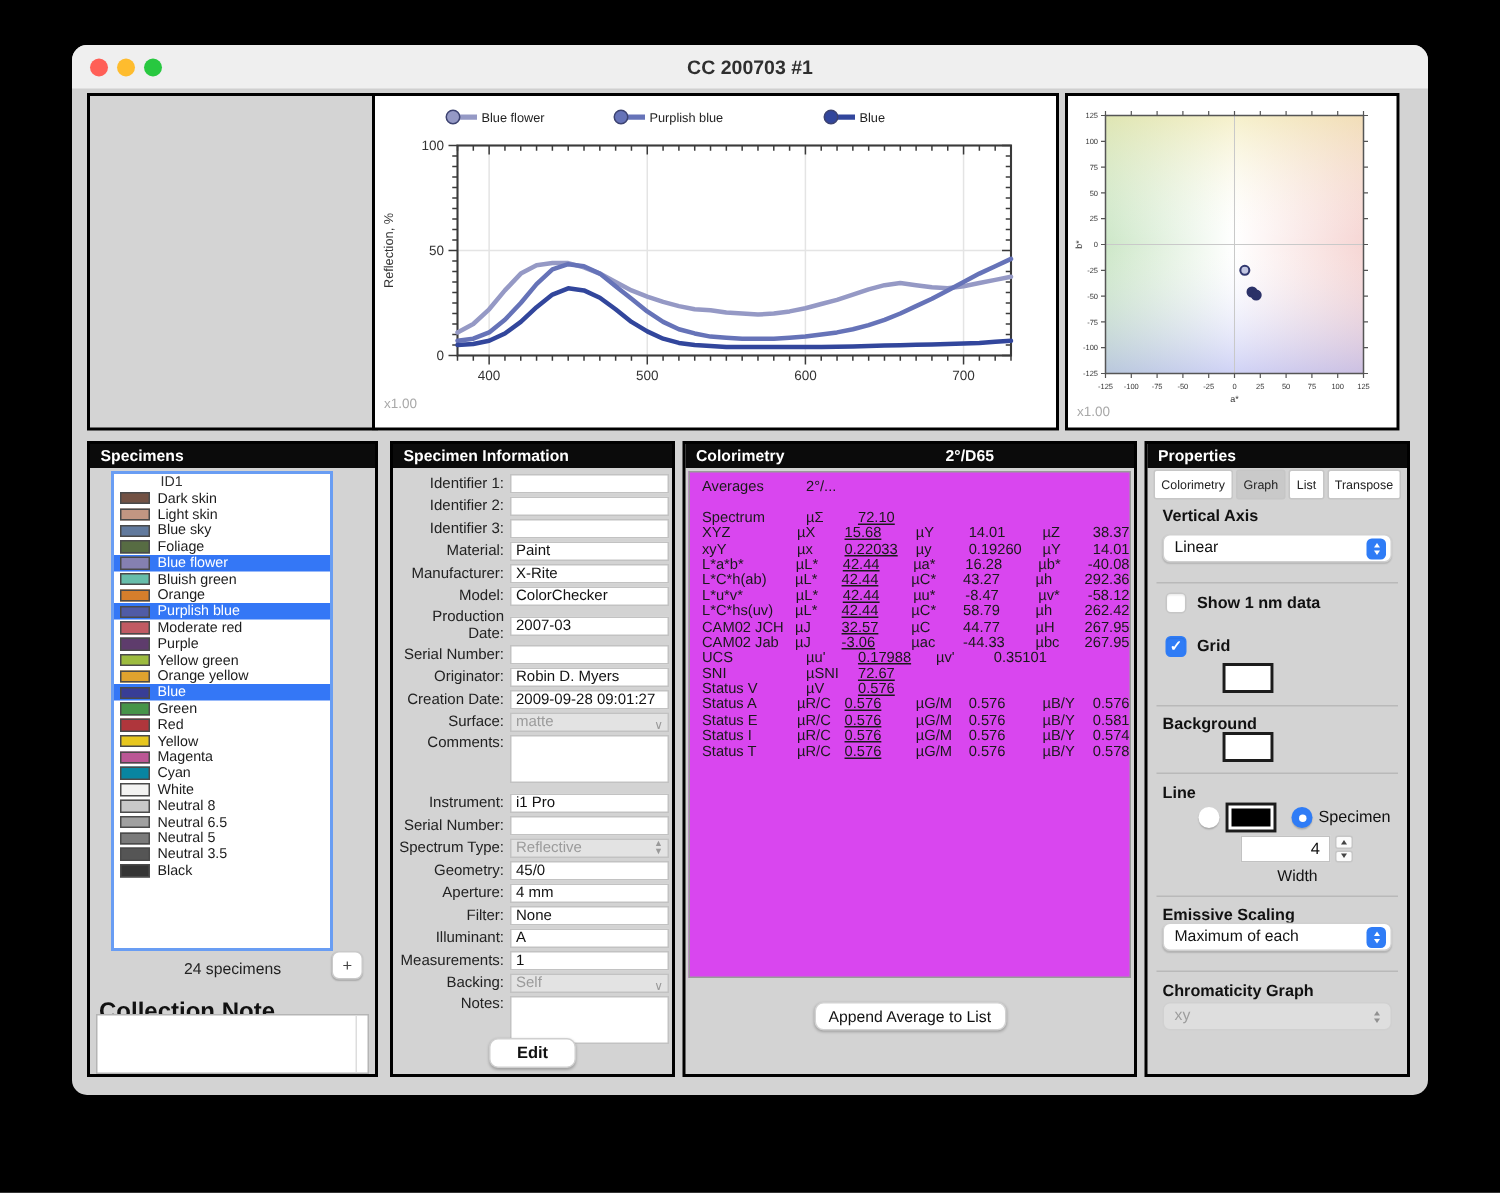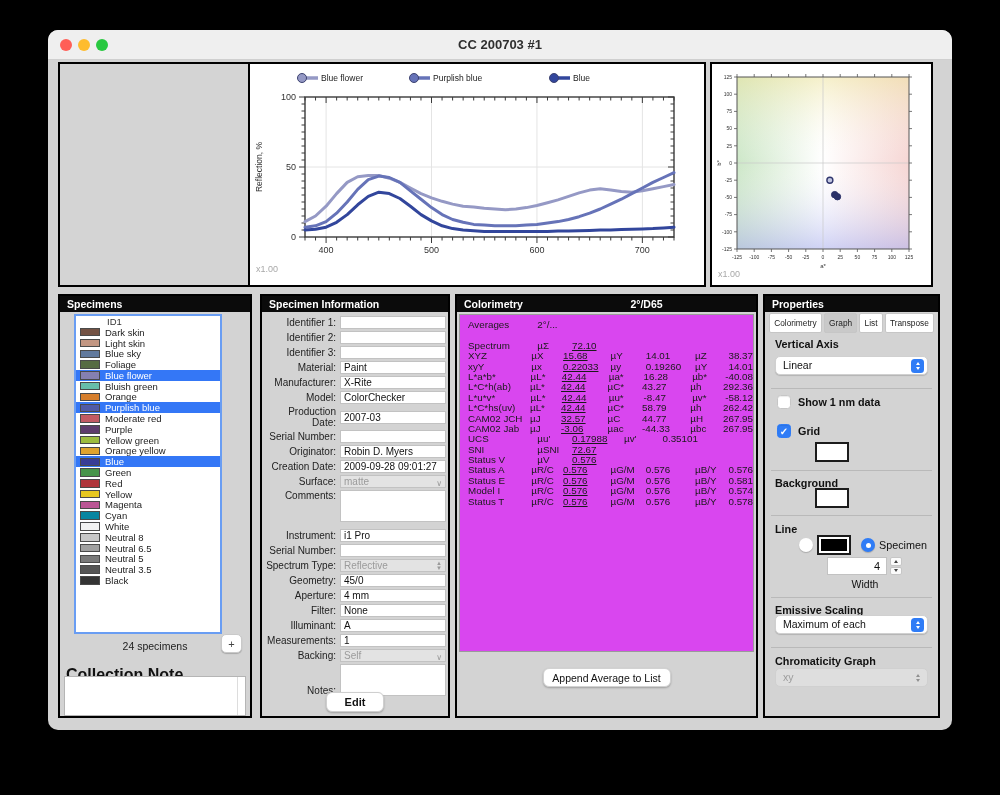--- a/index.html
+++ b/index.html
@@ -548,21 +548,21 @@
           <div class="field">A</div>
         </div>
         <div class="info-row">
           <span class="info-label">Measurements:</span>
           <div class="field">1</div>
         </div>
         <div class="info-row">
           <span class="info-label">Backing:</span>
           <div class="field dis">Self<span class="chev">∨</span></div>
         </div>
-        <div class="info-row" style="align-items: flex-end;">
+        <div class="info-row" style="align-items: flex-start;">
           <span class="info-label">Notes:</span>
           <div class="field ta"></div>
         </div>
       </div>
     <div class="edit-btn">Edit</div>
   </div>
 
   <div class="panel" style="left:407px; top:264px; width:303px; height:424px;">
     <div class="phead">
       <span>Colorimetry</span>
@@ -707,21 +707,21 @@
         <div class="colo-row">
           <span>Status E</span>
           <span>µR/C</span>
           <span>0.576</span>
           <span>µG/M</span>
           <span>0.576</span>
           <span>µB/Y</span>
           <span>0.581</span>
         </div>
         <div class="colo-row">
-          <span>Model I</span>
+          <span>Status I</span>
           <span>µR/C</span>
           <span>0.576</span>
           <span>µG/M</span>
           <span>0.576</span>
           <span>µB/Y</span>
           <span>0.574</span>
         </div>
         <div class="colo-row">
           <span>Status T</span>
           <span>µR/C</span>

